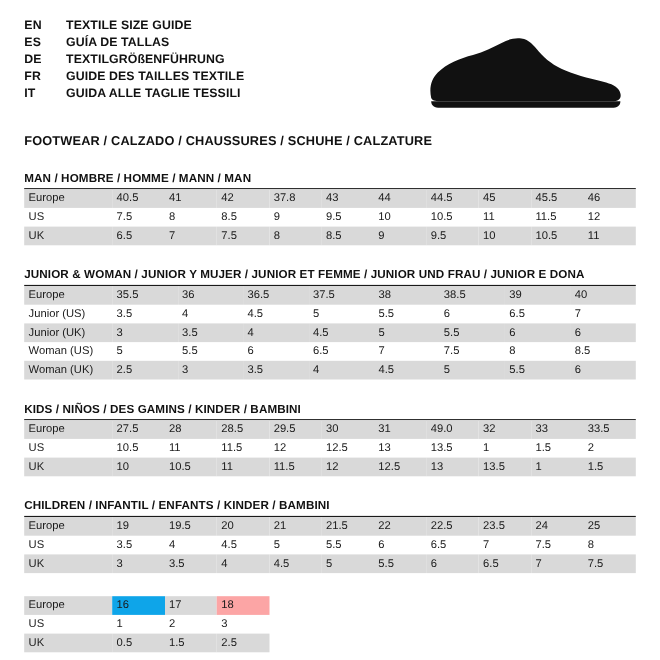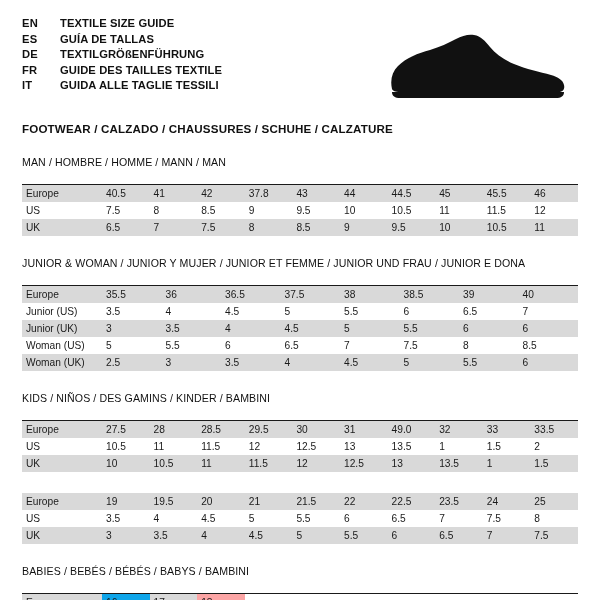--- a/index.html
+++ b/index.html
@@ -62,23 +62,23 @@
     letter-spacing: .15px;
     margin-top: 14px;
   }
 
   
   .group {
     margin-top: 21px;
   }
   .group-title {
     font-size: 10.6px;
-    font-weight: normal;
+    font-weight: bold;
     letter-spacing: .1px;
-    padding-bottom: 16px;
+    padding-bottom: 3px;
     border-bottom: 1px solid #1a1a1a;
     margin-bottom: 0;
   }
   table {
     border-collapse: collapse;
     width: 100%;
     table-layout: fixed;
   }
   td {
     font-size: 10.2px;
@@ -288,20 +288,21 @@
         <td>13</td>
         <td>13.5</td>
         <td>1</td>
         <td>1.5</td>
       </tr>
     </tbody>
       </table>
   </div>
 
   <div class="group">
+    <div class="group-title">CHILDREN / INFANTIL / ENFANTS / KINDER / BAMBINI</div>
     <table>
       <tbody>
           <tr class="shaded">
         <td class="label">Europe</td>
         <td>19</td>
         <td>19.5</td>
         <td>20</td>
         <td>21</td>
         <td>21.5</td>
         <td>22</td>
@@ -334,21 +335,20 @@
         <td>6</td>
         <td>6.5</td>
         <td>7</td>
         <td>7.5</td>
       </tr>
     </tbody>
       </table>
   </div>
 
   <div class="group babies">
-    <div class="group-title">BABIES / BEBÉS / BÉBÉS / BABYS / BAMBINI</div>
     <table>
       <tbody>
           <tr>
         <td class="label shadecell" style="background:#d9d9d9">Europe</td>
         <td style="background:#0ea5e9">16</td>
         <td style="background:#d9d9d9">17</td>
         <td style="background:#fca5a5">18</td>
         <td></td>
         <td></td>
         <td></td>

